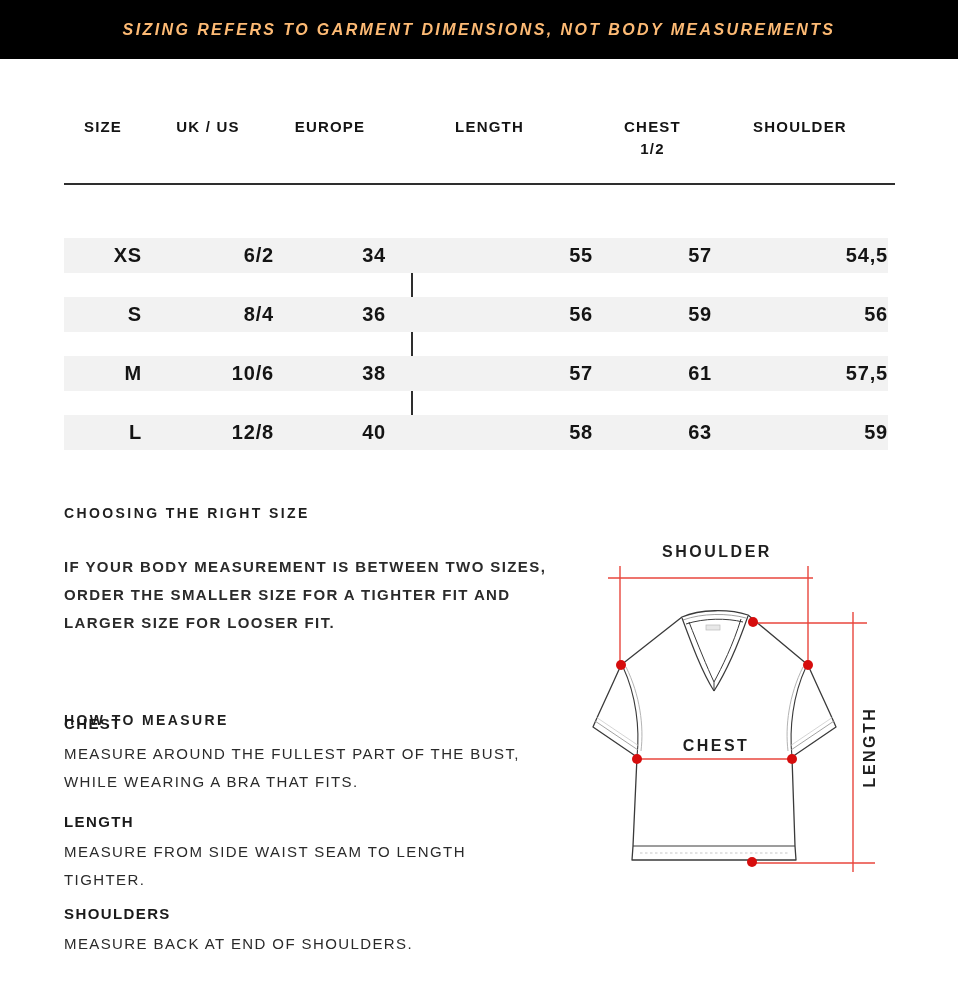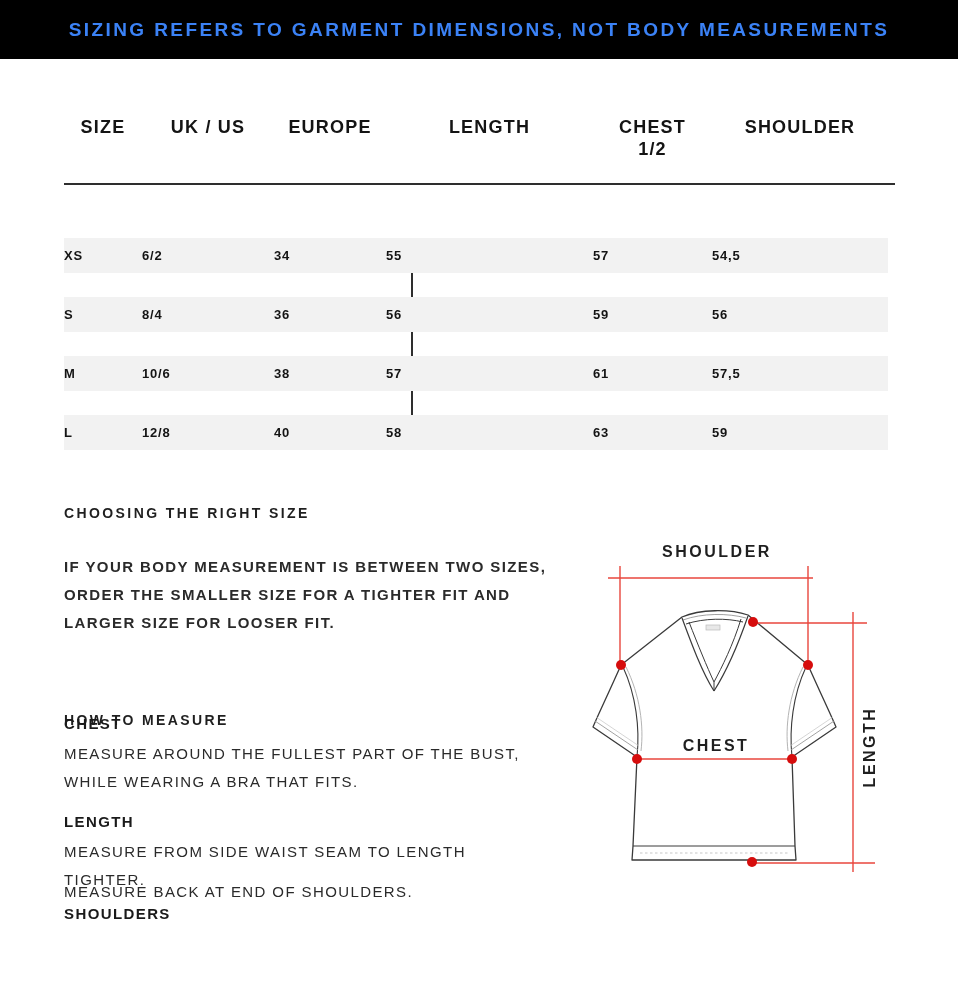--- a/index.html
+++ b/index.html
@@ -8,47 +8,48 @@
   .page {
     position: relative; width: 958px; height: 1004px;
     background: #ffffff; overflow: hidden;
   }
   
   .banner {
     position: absolute; left: 0; top: 0; width: 958px; height: 59px;
     background: #000000; display: flex; align-items: center; justify-content: center;
   }
   .banner .banner-text {
-    color: #3b82f6; font-size: 19px; font-weight: bold; letter-spacing: 2.4px;
+    color: #fdba74; font-size: 16px; font-weight: bold; letter-spacing: 2.4px;
     white-space: nowrap;
+    font-style: italic;
   }
   
   .tbl-grid {
     position: absolute; left: 64px; width: 824px;
     display: grid; grid-template-columns: 78px 132px 112px 207px 119px 176px;
   }
   .tbl-head { top: 116px; }
   .th {
-    text-align: center; font-weight: bold; font-size: 18px; letter-spacing: 1.2px;
+    text-align: center; font-weight: bold; font-size: 15px; letter-spacing: 1.2px;
     line-height: 22px; color: #141414;
   }
   .head-rule {
     position: absolute; left: 64px; top: 183px; width: 831px; height: 2px;
     background: #2e2e2e;
   }
   .col-divider {
     position: absolute; left: 411px; top: 238px; width: 1.5px; height: 212px;
     background: #2e2e2e;
   }
   .tbl-row {
     height: 35px; background: #f2f2f2; align-items: center;
   }
   .row-xs { top: 238px; } .row-s { top: 297px; } .row-m { top: 356px; } .row-l { top: 415px; }
   .td {
-    text-align: left; font-weight: bold; font-size: 13px; letter-spacing: 0.8px;
+    text-align: right; font-weight: bold; font-size: 20px; letter-spacing: 0.8px;
     color: #141414;
   }
   
   .sec-heading {
     position: absolute; left: 64px; font-size: 14px; font-weight: bold;
     letter-spacing: 2.4px; color: #1f1f1f; white-space: nowrap;
   }
   .h-choosing { top: 505px; }
   .h-howto { top: 672px; margin-top: 40px; }
   .para {
@@ -59,21 +60,21 @@
   .p-choosing { top: 553px; font-weight: bold; }
   .sub-heading {
     position: absolute; left: 64px; font-size: 15px; font-weight: bold;
     letter-spacing: 1.4px; color: #1a1a1a; white-space: nowrap;
   }
   .sh-chest { top: 715px; }
   .p-chest { top: 740px; }
   .sh-length { top: 813px; }
   .p-length { top: 838px; }
   .sh-shoulders { top: 905px; }
-  .p-shoulders { top: 878px; text-align: right; }
+  .p-shoulders { top: 930px; text-align: right; }
   
   .diagram {
     position: absolute; left: 570px; top: 530px;
   }
   .diagram text {
     font-family: "Liberation Sans", sans-serif; font-weight: bold;
     font-size: 16px; letter-spacing: 2.5px; fill: #1f1f1f;
   }
 </style>
 </head>

